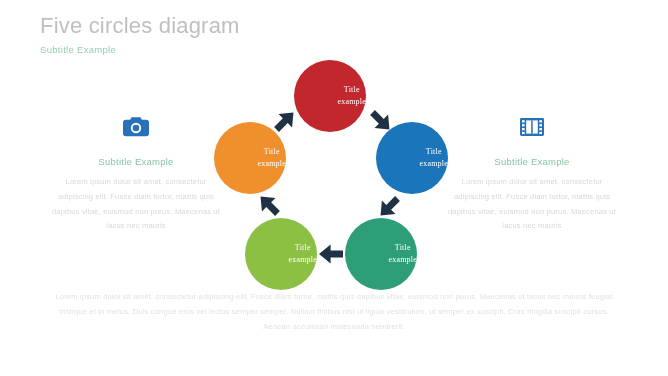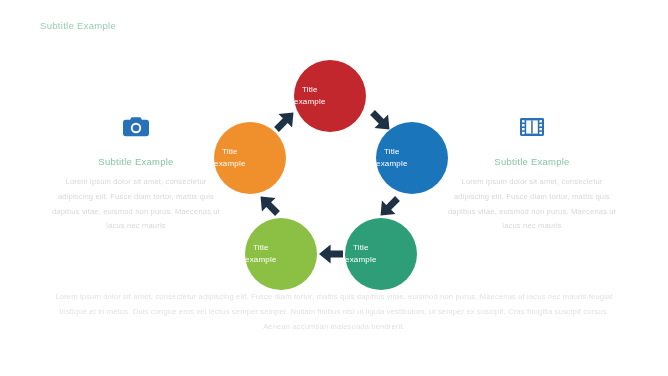--- a/index.html
+++ b/index.html
@@ -32,40 +32,42 @@
     font-size:9.5px;color:#86c6a4;letter-spacing:.25px;margin-bottom:8px;
   }
   .side-body{
     font-size:7.6px;color:#d8d8d8;line-height:1.95;letter-spacing:.15px;
   }
 
   
   #diagram{position:absolute;left:200px;top:60px;width:270px;height:240px;}
   .circle{
     position:absolute;border-radius:50%;
-    display:flex;align-items:center;justify-content:flex-start;
+    display:flex;align-items:center;justify-content:flex-end;
     color:#ffffff;font-size:8px;line-height:1.45;text-align:center;
     letter-spacing:.2px;
+    font-family:Liberation Serif, serif;
   }
   .circle span{display:block;}
   .arrow{position:absolute;width:26px;height:26px;}
 
   
   #footer{
     position:absolute;left:48px;top:290px;width:572px;
     text-align:center;font-size:7.6px;color:#e2e2e2;
     line-height:1.95;letter-spacing:.15px;
   }
 </style>
 </head>
 <body>
 
 <div id="slide">
 
   <div id="header">
+    <div id="title">Five circles diagram</div>
     <div id="subtitle-main">Subtitle Example</div>
   </div>
 
   <div class="side-col" id="col-left">
     <div class="side-icon">
       <svg width="28" height="24" viewBox="0 0 28 24" aria-hidden="true">
         <path d="M9.6 2.2h8.8l1.5 2.6h4.6c1.4 0 2.5 1.1 2.5 2.5v11.4c0 1.4-1.1 2.5-2.5 2.5H3.5C2.1 21.2 1 20.1 1 18.7V7.3c0-1.4 1.1-2.5 2.5-2.5h4.6z" fill="#2871b8"></path>
         <circle cx="14" cy="13" r="5.2" fill="#ffffff"></circle>
         <circle cx="14" cy="13" r="3.3" fill="#2871b8"></circle>
       </svg>

